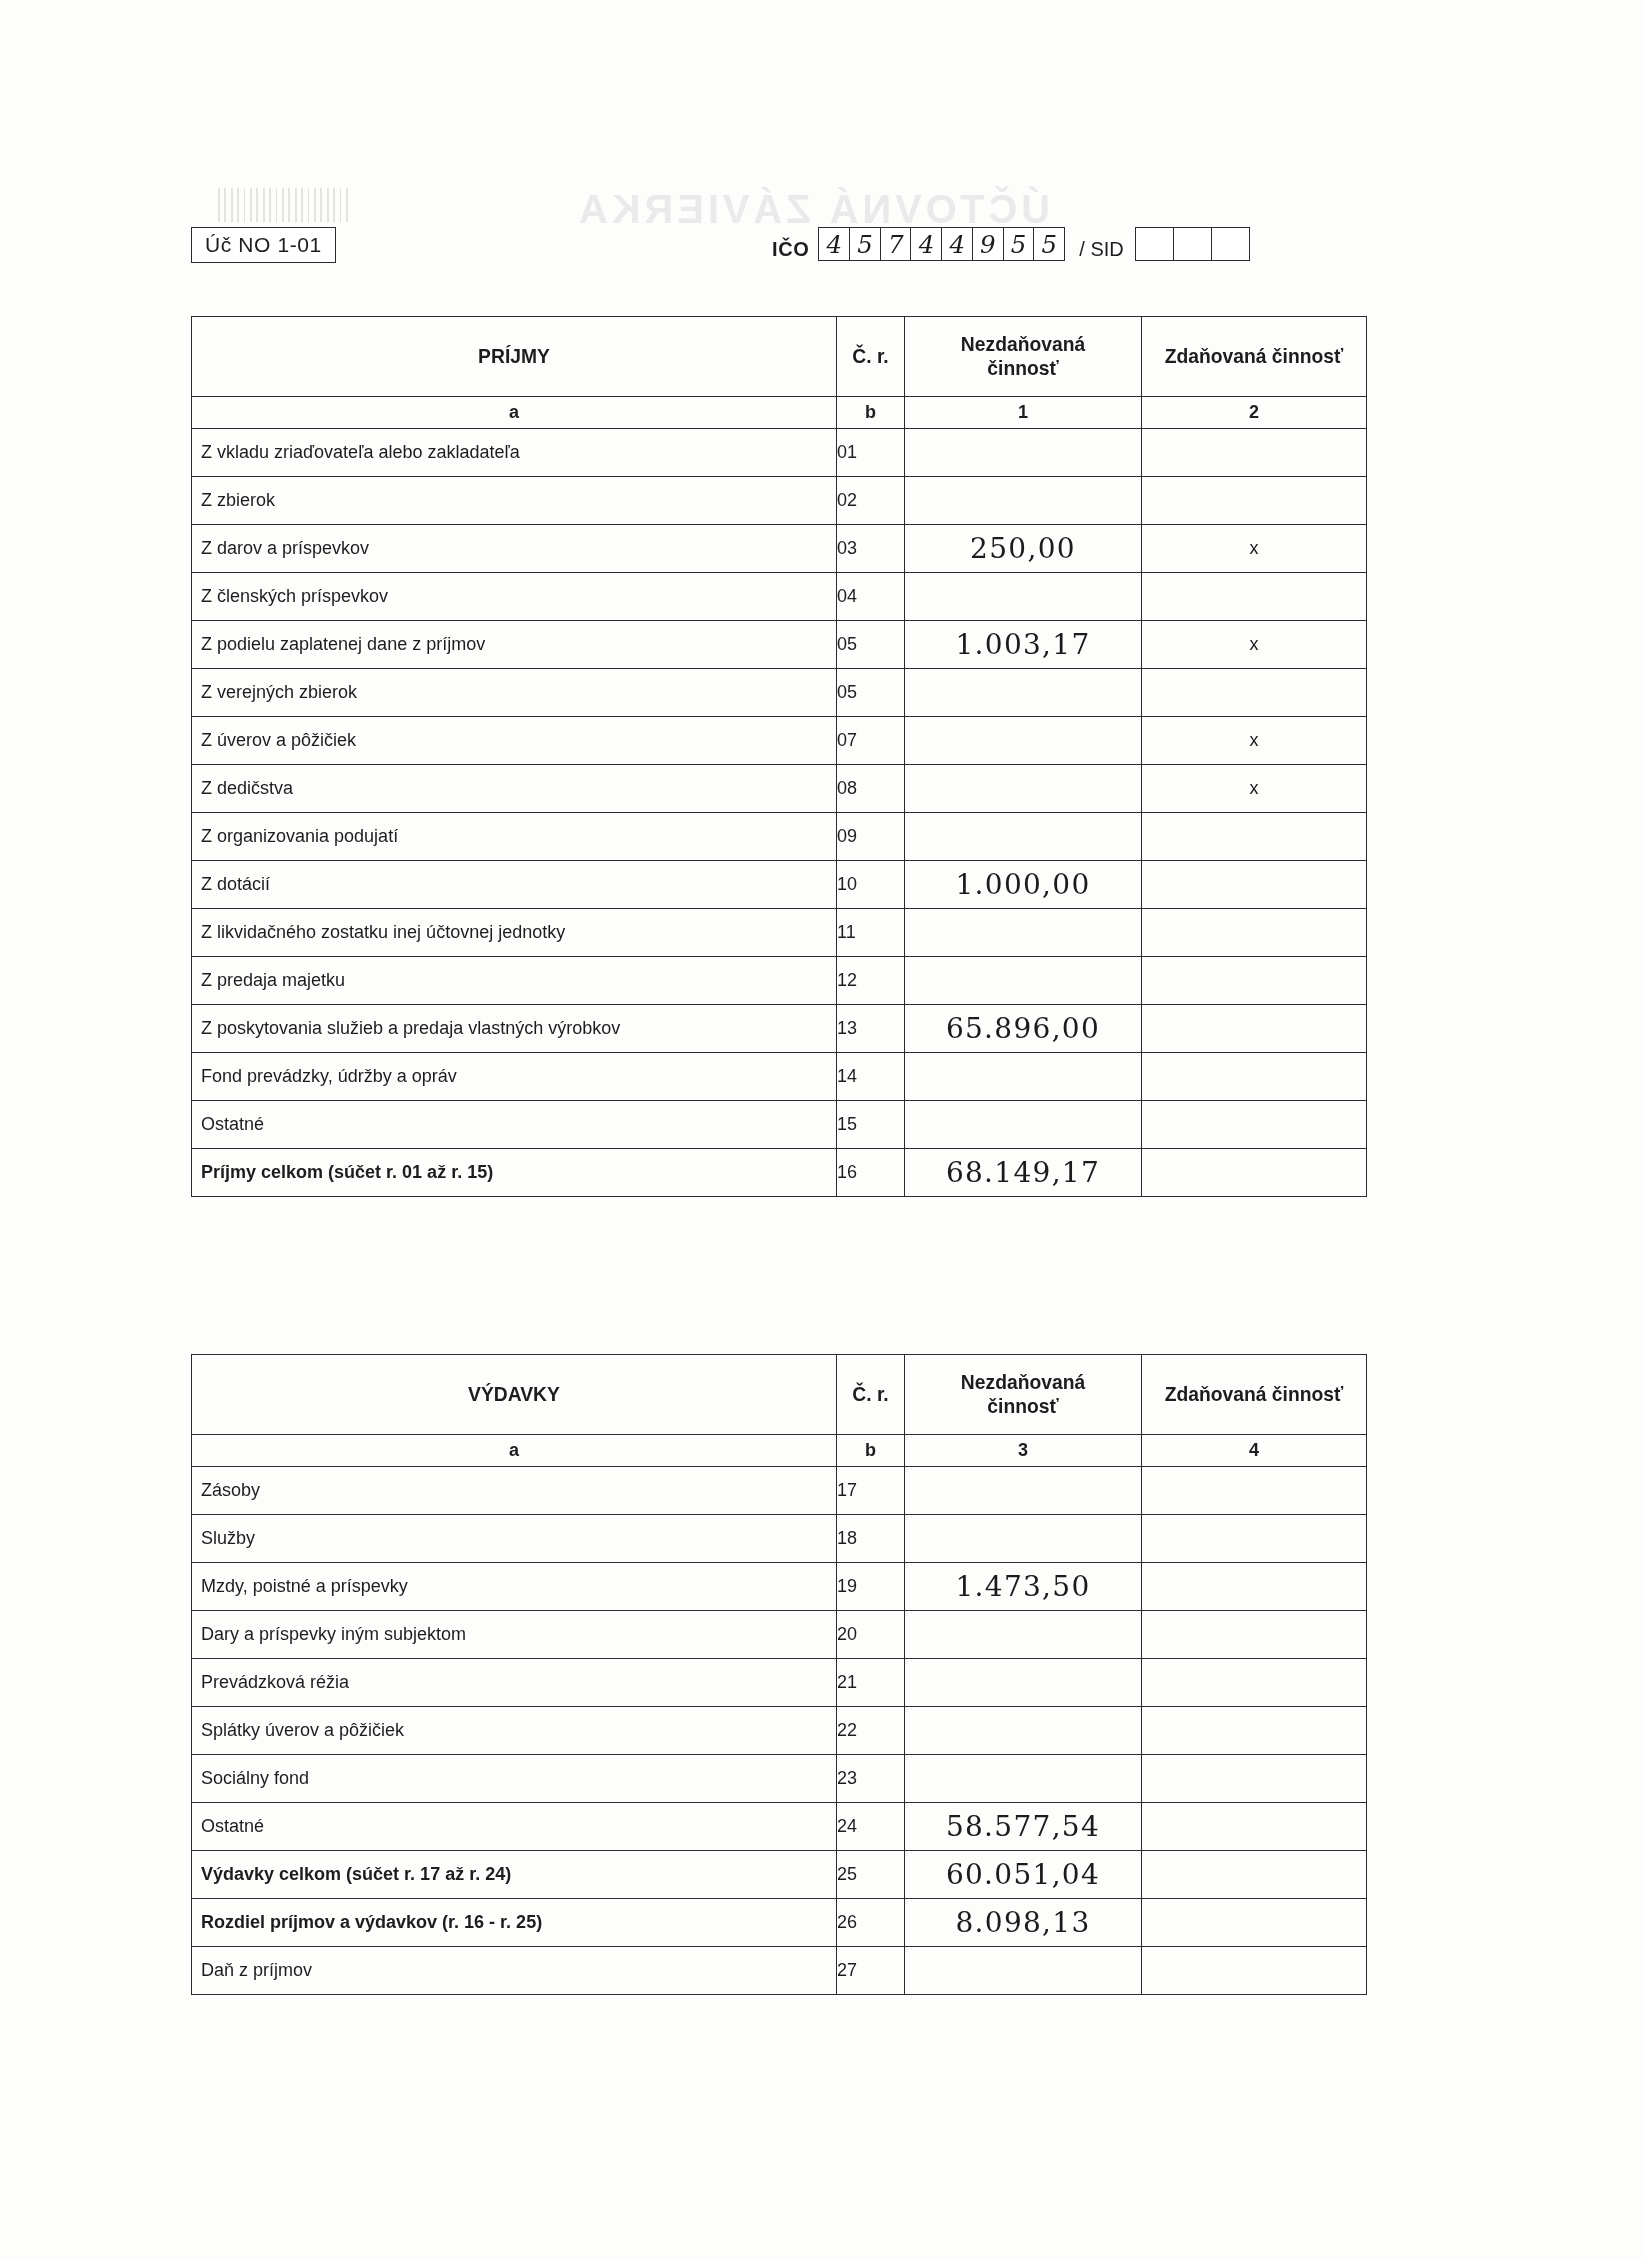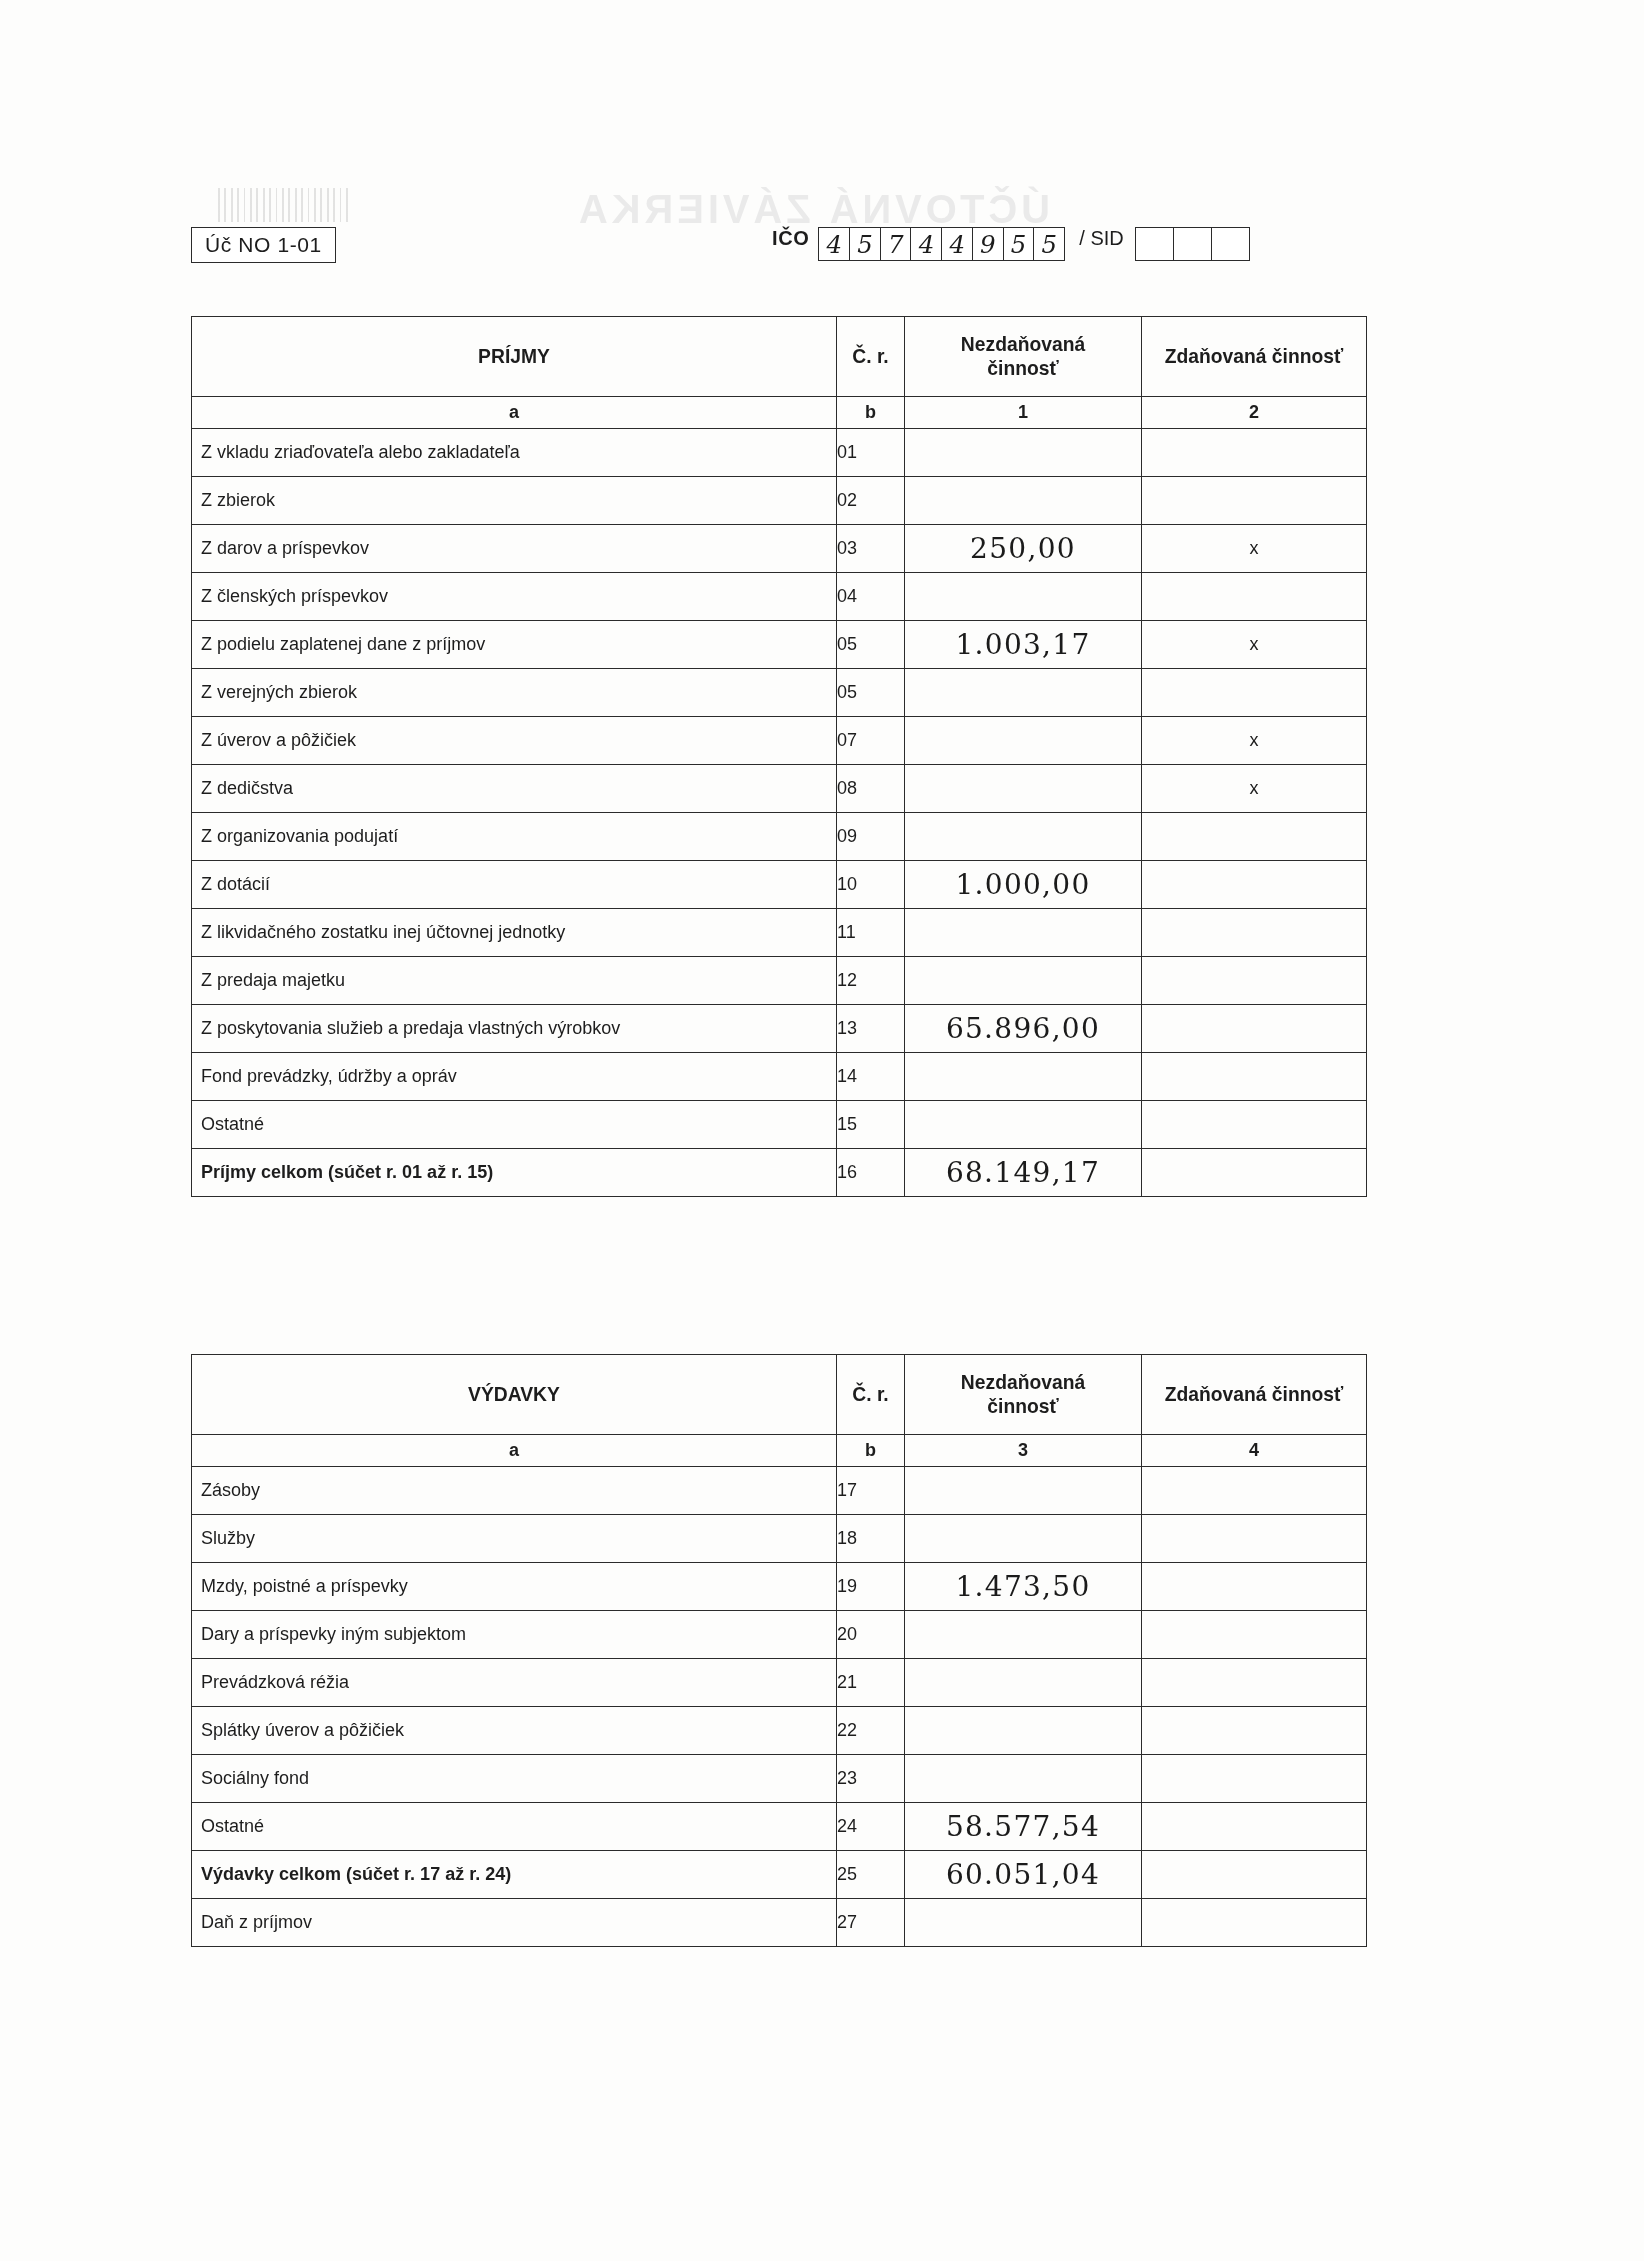--- a/index.html
+++ b/index.html
@@ -26,21 +26,21 @@
   
   .form-code {
     position: absolute; left: 191px; top: 227px;
     border: 1.3px solid #2b2b2b; padding: 5.2px 13px;
     font-size: 21px; letter-spacing: 0.6px; background: #fff;
   }
 
   
   .ico-row {
     position: absolute; left: 772px; top: 227px;
-    display: flex; align-items: flex-start;
+    display: flex; align-items: flex-end;
   }
   .ico-label { font-size: 20px; font-weight: bold; letter-spacing: 0.6px; margin-right: 9px; }
   .cells { display: flex; }
   .cell {
     width: 32px; height: 34px; border: 1.3px solid #2b2b2b; margin-left: -1.3px;
     display: flex; align-items: center; justify-content: center; background: #fff;
   }
   .cell:first-child { margin-left: 0; }
   .sid-cells .cell { width: 39px; }
   .sid-label { font-size: 20px; margin: 0 11.6px 0 14px; }
@@ -304,20 +304,26 @@
           <td class="c-num">24</td>
           <td class="c-val handwritten">58.577,54</td>
           <td class="c-val printed-x"></td>
         </tr>
         <tr class="bold-row">
           <td class="c-label">Výdavky celkom (súčet r. 17 až r. 24)</td>
           <td class="c-num">25</td>
           <td class="c-val handwritten">60.051,04</td>
           <td class="c-val printed-x"></td>
         </tr>
+        <tr class="bold-row">
+          <td class="c-label">Rozdiel príjmov a výdavkov (r. 16 - r. 25)</td>
+          <td class="c-num">26</td>
+          <td class="c-val handwritten">8.098,13</td>
+          <td class="c-val printed-x"></td>
+        </tr>
         <tr>
           <td class="c-label">Daň z príjmov</td>
           <td class="c-num">27</td>
           <td class="c-val handwritten"></td>
           <td class="c-val printed-x"></td>
         </tr>
       </tbody>
   </table>
 
 </div>

